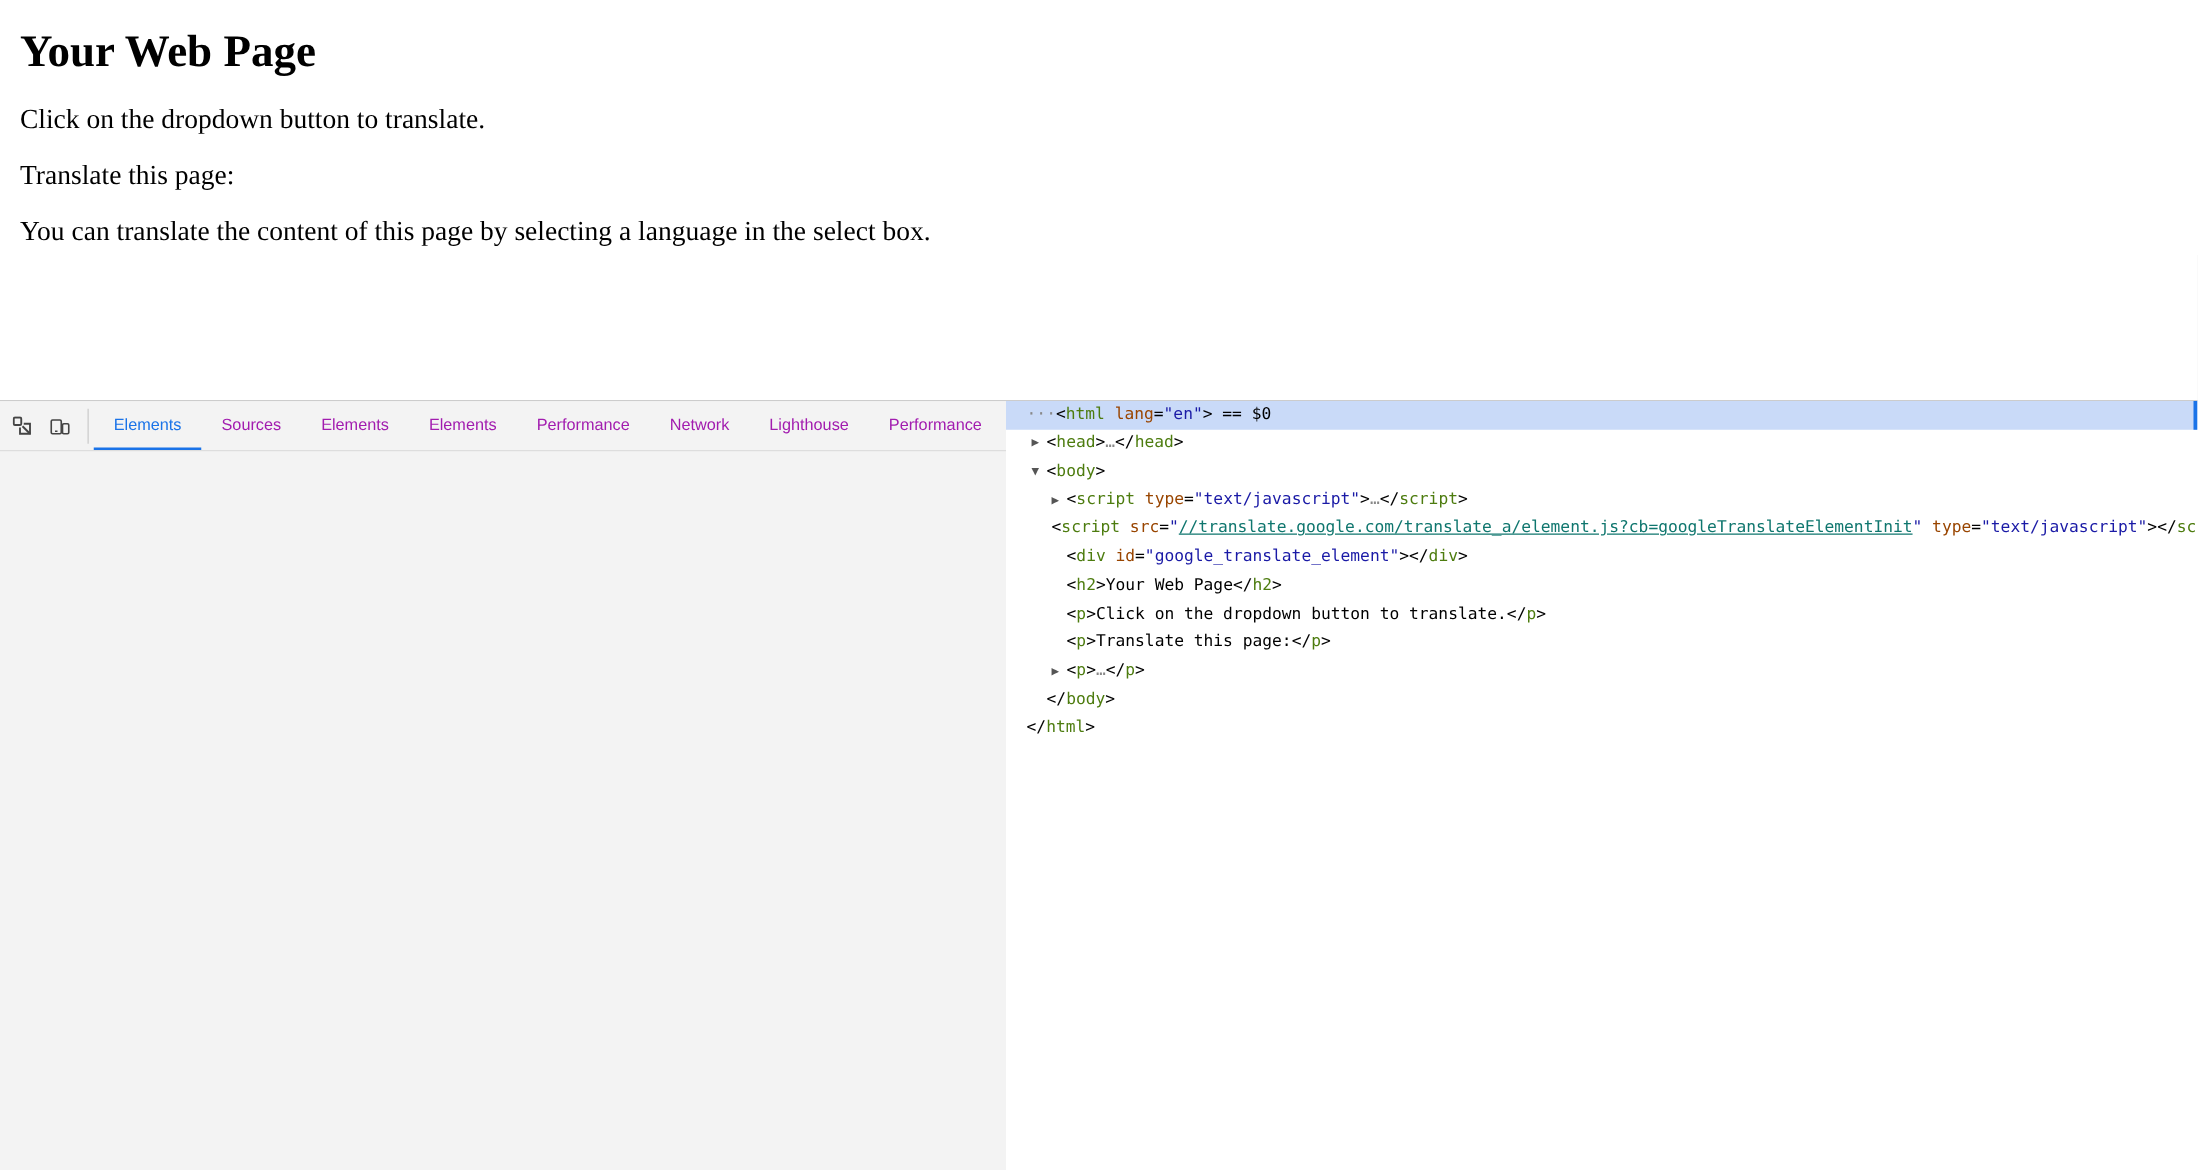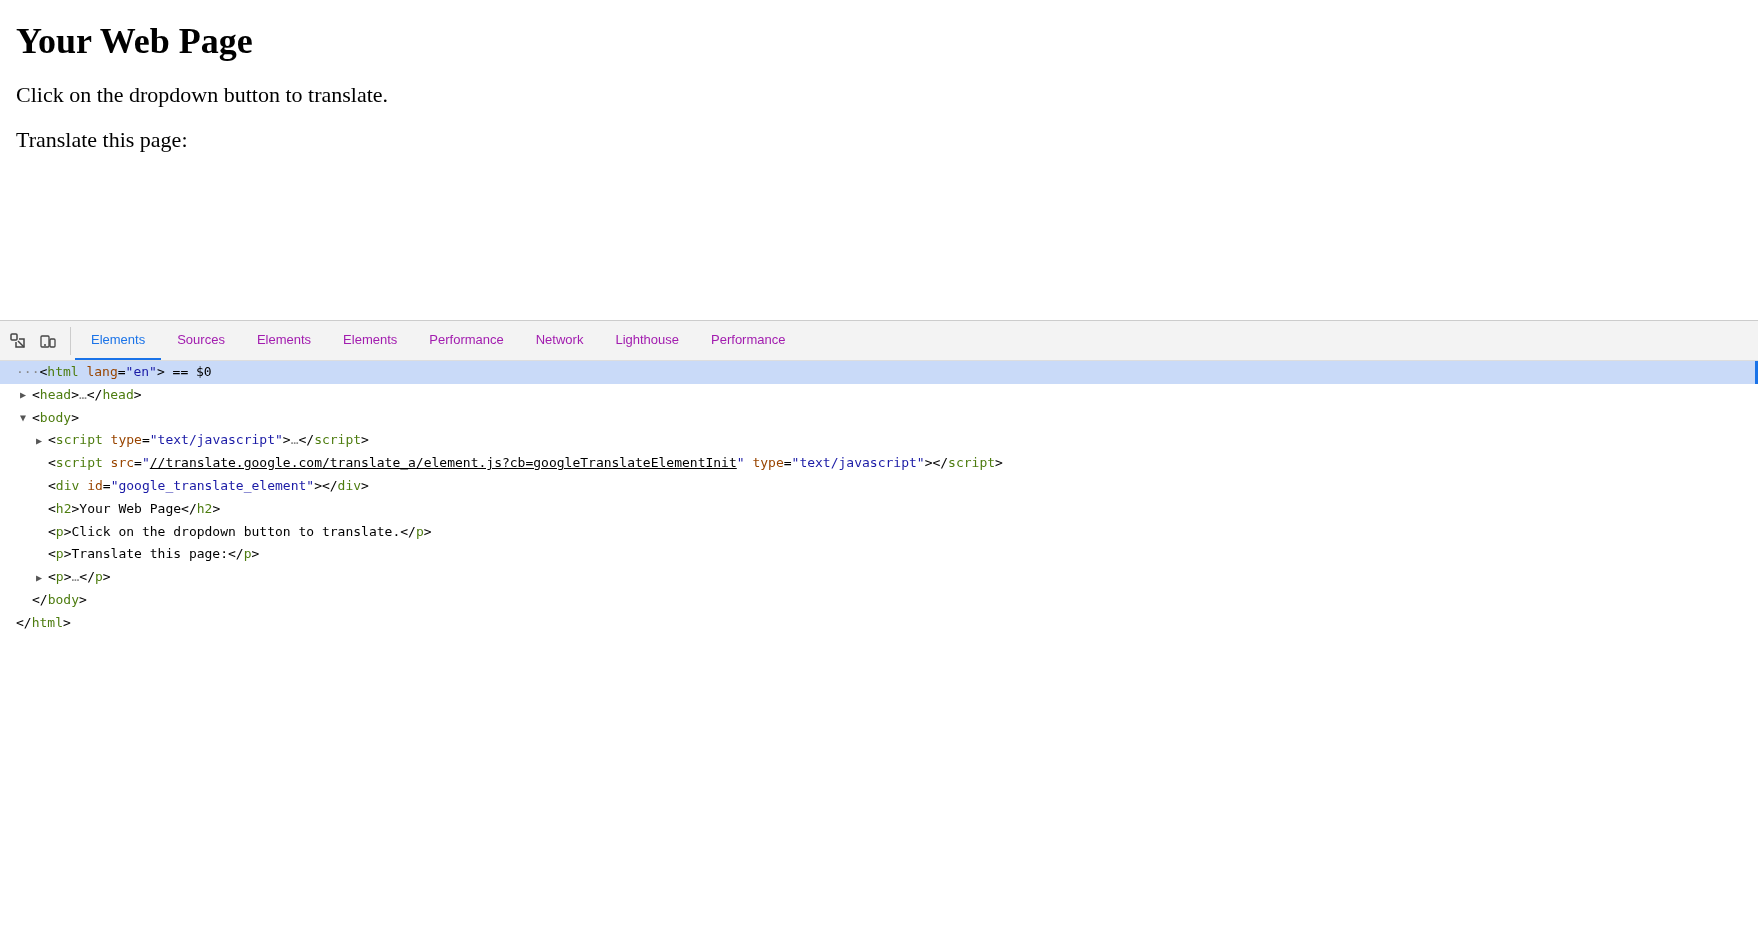--- a/index.html
+++ b/index.html
@@ -29,21 +29,20 @@
     
     .devtools-panel {
       position: absolute;
       top: 320px;
       left: 0;
       right: 0;
       bottom: 0;
       background: #f3f3f3;
       border-top: 1px solid #ccc;
       display: flex;
-      flex-direction: column;
     }
 
     
     .devtools-toolbar {
       display: flex;
       align-items: center;
       background: #f3f3f3;
       border-bottom: 1px solid #ddd;
       height: 40px;
       padding: 0 4px;
@@ -147,20 +146,23 @@
 <body>
 
 <div class="page-content">
   <h2 class="page-title">Your Web Page</h2>
   <p class="page-para">
     <span>Click on the dropdown button to translate.</span>
   </p>
   <p class="page-para">
     <span>Translate this page:</span>
   </p>
+  <p class="page-para">
+    <span>You can translate the content of this page by selecting a language in the select box.</span>
+  </p>
 </div>
 
 <div class="devtools-panel">
 
   <div class="devtools-toolbar">
     <div class="toolbar-icons">
 
       <button class="toolbar-icon-btn" title="Select an element">
         <svg width="16" height="16" viewBox="0 0 16 16" fill="none">
           <rect x="1" y="1" width="6" height="6" rx="1" stroke="#444" stroke-width="1.5" fill="none"></rect>
@@ -236,21 +238,21 @@
       <span class="tag-name">script</span>
       <span>&gt;</span>
     </div>
 
     <div class="html-line indent-2">
       <span class="expand-arrow empty"></span>
       <span>&lt;</span>
       <span class="tag-name">script</span>
       <span class="attr-name"> src</span>
       <span>=</span>
-      <span style="color:#1a1aa6">"</span><a href="#" style="color:#000000;text-decoration:underline;">//translate.google.com/translate_a/element.js?cb=googleTranslateElementInit</a><span style="color:#1a1aa6">"</span>
+      <span style="color:#1a1aa6">"</span><a href="#" style="color:#0f766e;text-decoration:underline;">//translate.google.com/translate_a/element.js?cb=googleTranslateElementInit</a><span style="color:#1a1aa6">"</span>
       <span class="attr-name"> type</span>
       <span>=</span>
       <span class="attr-value">"text/javascript"</span>
       <span>&gt;&lt;/</span>
       <span class="tag-name">script</span>
       <span>&gt;</span>
     </div>
 
     <div class="html-line indent-2">
       <span class="expand-arrow empty"></span>

